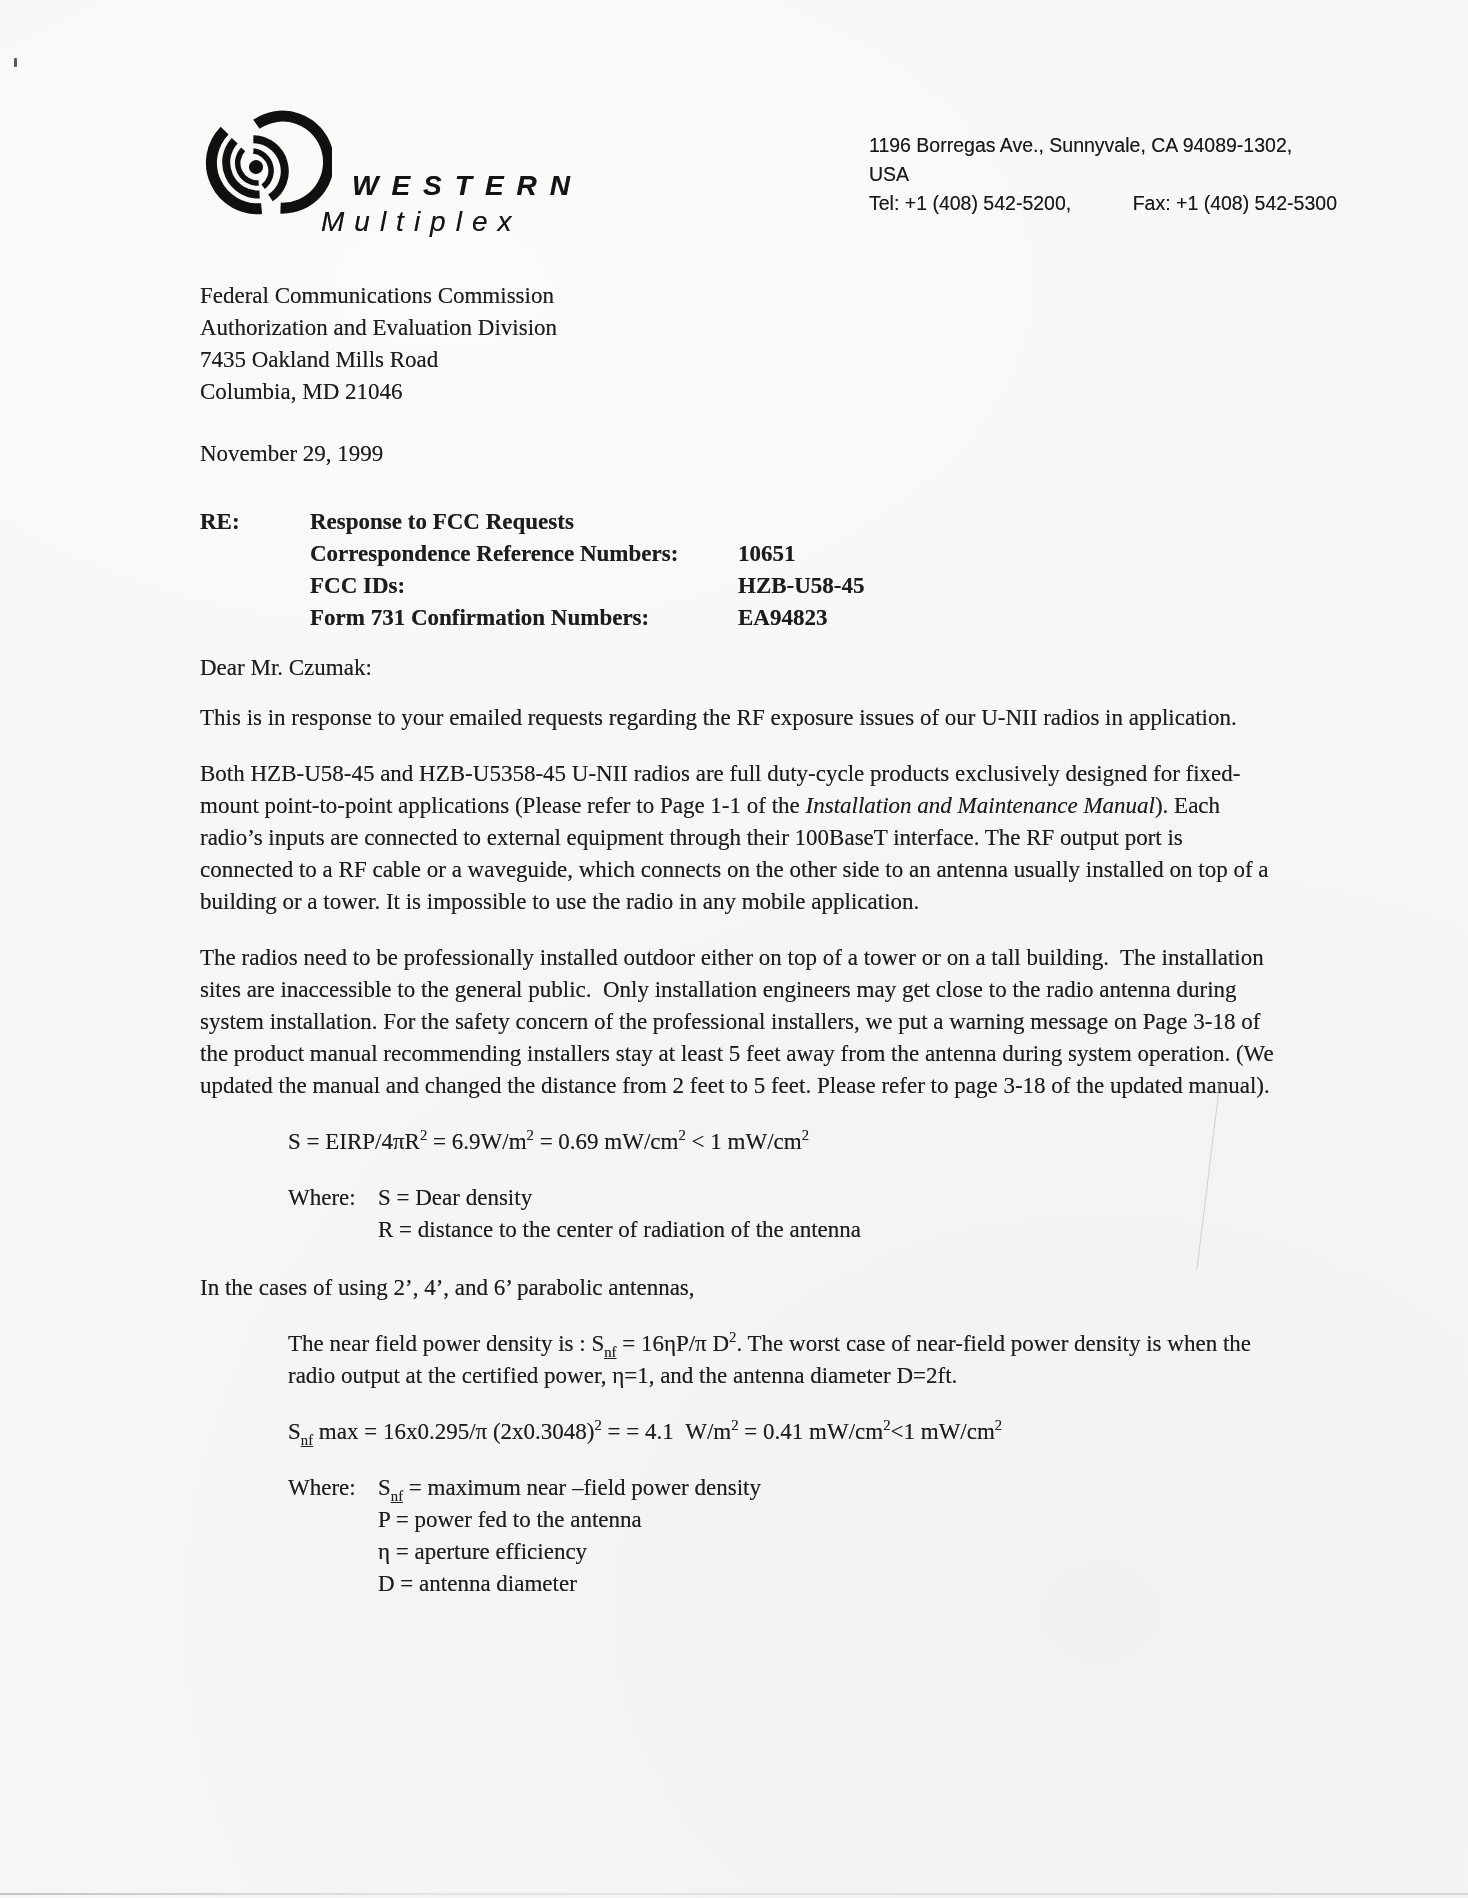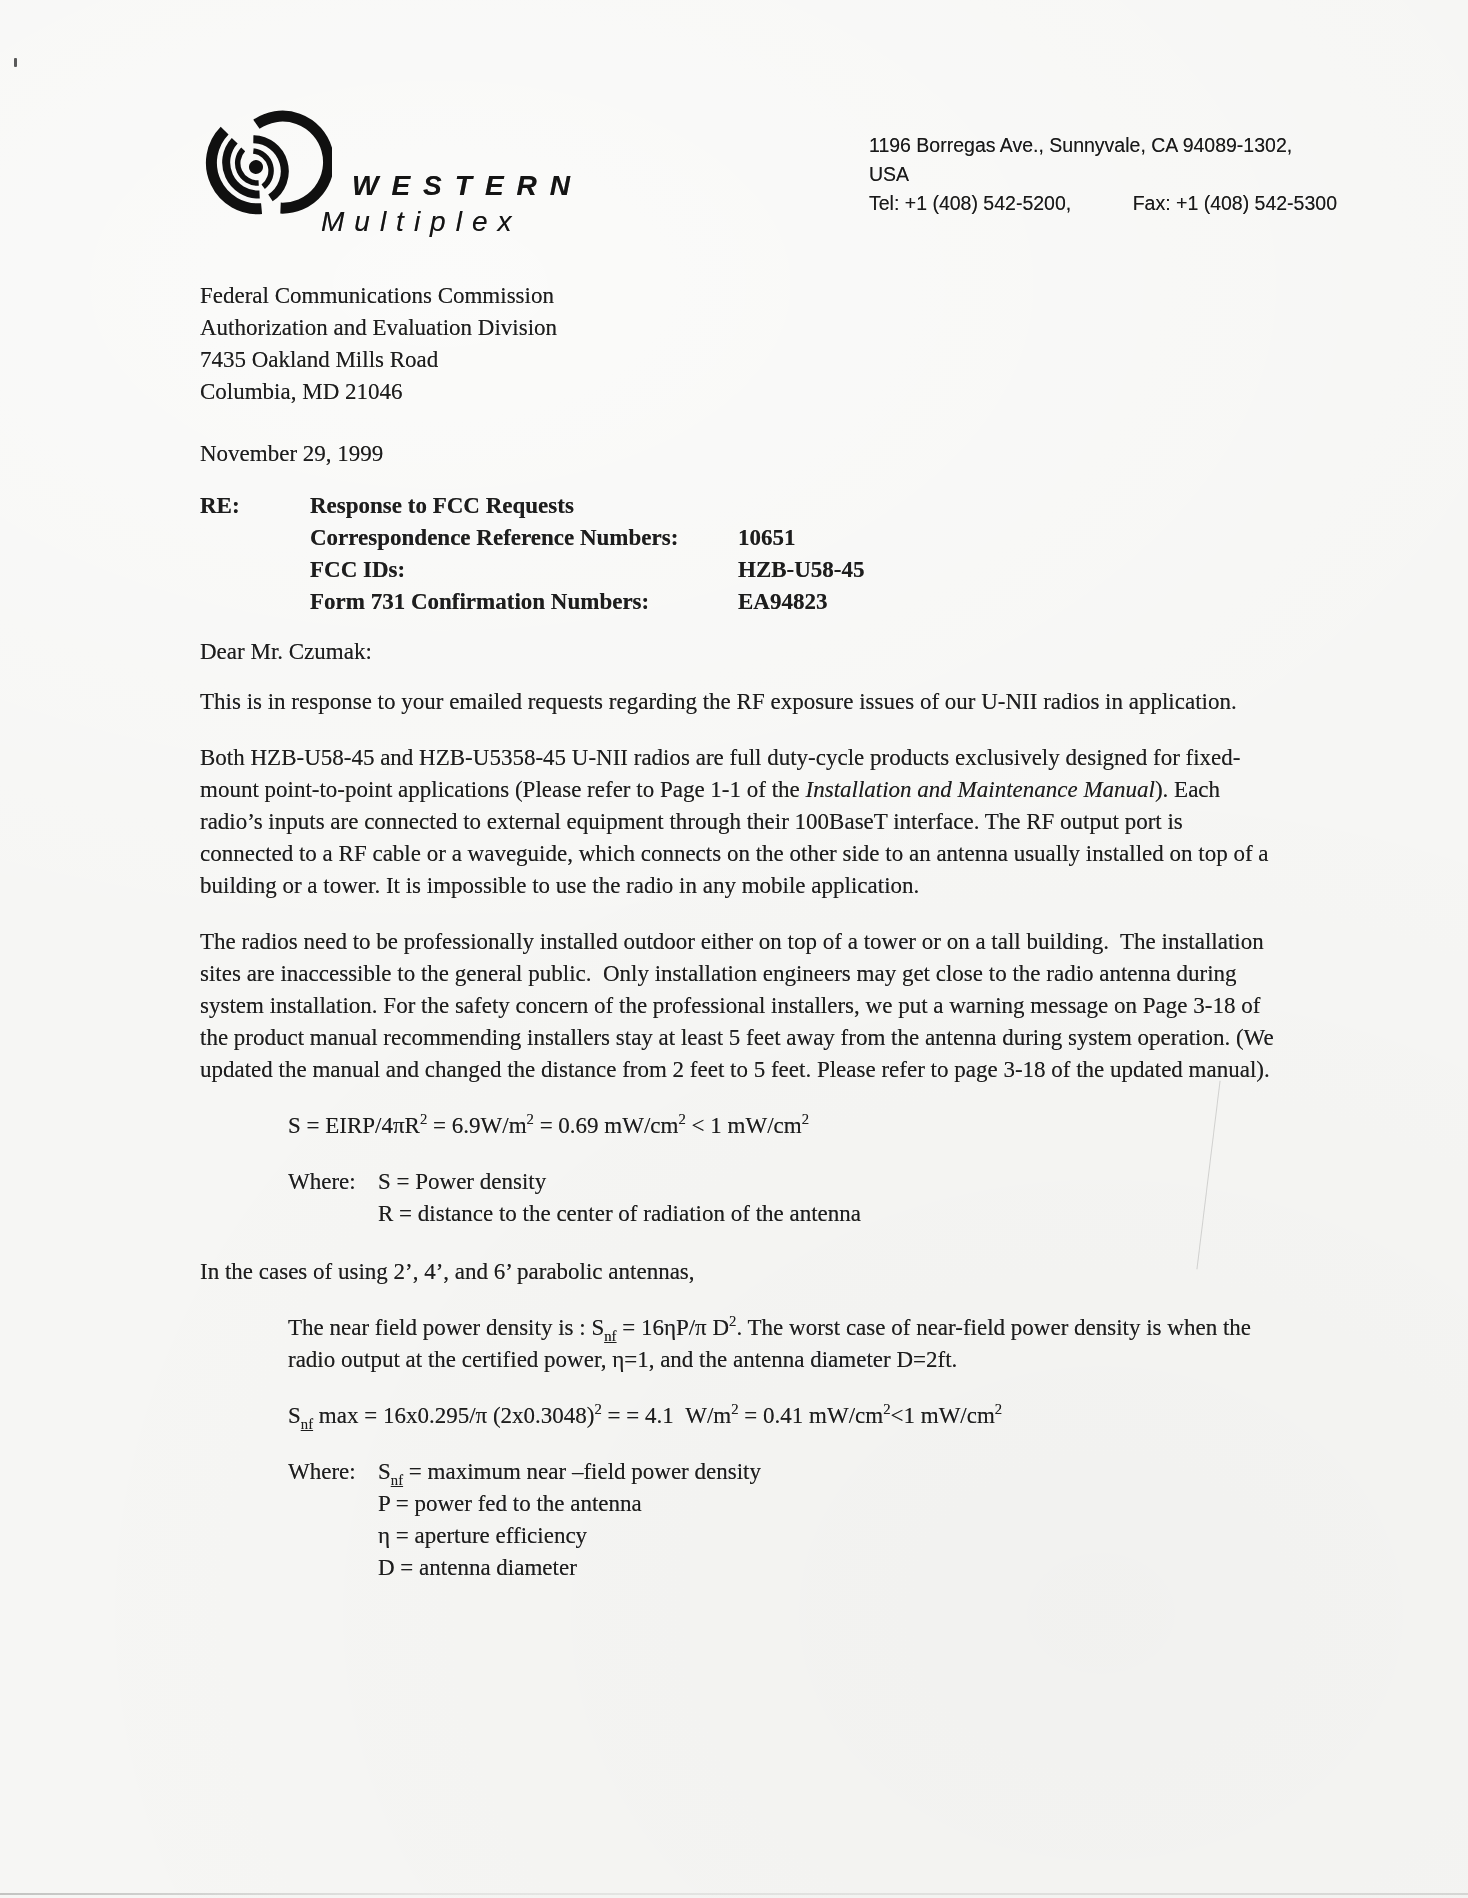--- a/index.html
+++ b/index.html
@@ -37,21 +37,21 @@
     font-size:19.5px; line-height:29px; color:#191919;
   }
   .hq .telfax{ display:flex; justify-content:space-between; }
 
   
   .content{
     position:absolute; left:200px; top:280px; width:1078px;
     font-size:23px; line-height:32px;
   }
   .recipient{ margin:0 0 30px 0; }
-  .date{ margin:0 0 20px 0; }
+  .date{ margin:0 0 36px 0; }
 
   .re-block{ display:flex; font-weight:bold; margin:0 0 18px 0; }
   .re-tag{ width:94px; }
   .re-row{ display:flex; }
   .re-row-label{ width:428px;margin-left:16px; }
 
   .salutation{ margin:0 0 18px 0; }
   .para{ margin:0 0 24px 0; }
   .indent{ margin-left:88px; }
   .eq{ margin:0 0 24px 88px; }
@@ -140,21 +140,21 @@
     <div class="para"><span>Both HZB-U58-45 and HZB-U5358-45 U-NII radios are full duty-cycle products exclusively designed for fixed-mount point-to-point applications (Please refer to Page 1-1 of the </span><span style="font-style: italic;">Installation and Maintenance Manual</span><span>). Each radio’s inputs are connected to external equipment through their 100BaseT interface. The RF output port is connected to a RF cable or a waveguide, which connects on the other side to an antenna usually installed on top of a building or a tower. It is impossible to use the radio in any mobile application.</span></div>
 
     <div class="para">The radios need to be professionally installed outdoor either on top of a tower or on a tall building.&nbsp; The installation sites are inaccessible to the general public.&nbsp; Only installation engineers may get close to the radio antenna during system installation. For the safety concern of the professional installers, we put a warning message on Page 3-18 of the product manual recommending installers stay at least 5 feet away from the antenna during system operation. (We updated the manual and changed the distance from 2 feet to 5 feet. Please refer to page 3-18 of the updated manual).</div>
 
 
     <div class="eq"><span>S = EIRP/4πR</span><sup>2</sup><span> = 6.9W/m</span><sup>2</sup><span> = 0.69 mW/cm</span><sup>2</sup><span> &lt; 1 mW/cm</span><sup>2</sup></div>
 
     <div class="where">
       <div class="where-label">Where:</div>
       <div>
-        <div><span>S = Power density</span></div>
+        <div><span>S = Dear density</span></div>
         <div><span>R = distance to the center of radiation of the antenna</span></div>
       </div>
     </div>
 
     <div class="para">In the cases of using 2’, 4’, and 6’ parabolic antennas,</div>
 
     <div class="para indent"><span>The near field power density is : S</span><sub>nf</sub><span> = 16ηP/π D</span><sup>2</sup><span>. The worst case of near-field power density is when the radio output at the certified power, η=1, and the antenna diameter D=2ft.</span></div>
 
     <div class="eq"><span>S</span><sub>nf</sub><span> max = 16x0.295/π (2x0.3048)</span><sup>2</sup><span> = = 4.1&nbsp; W/m</span><sup>2</sup><span> = 0.41 mW/cm</span><sup>2</sup><span>&lt;1 mW/cm</span><sup>2</sup></div>
 

